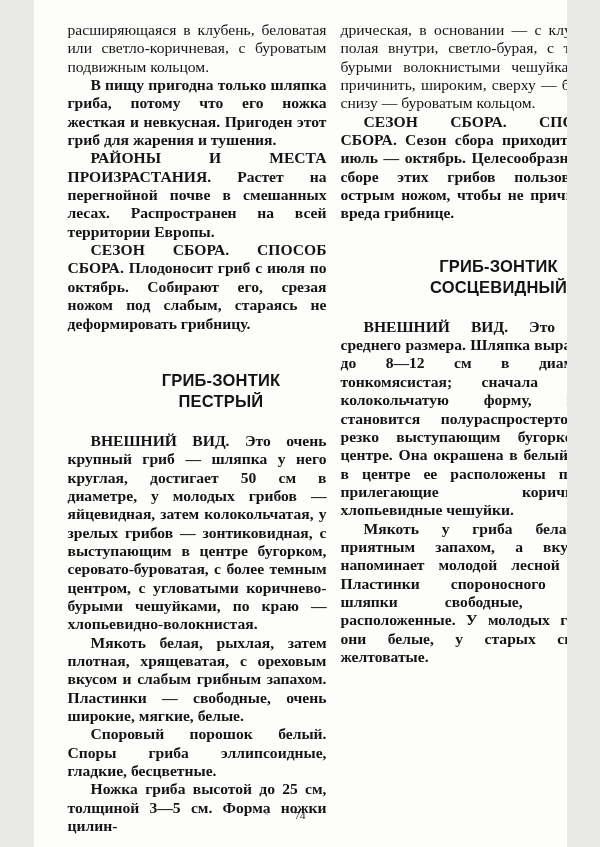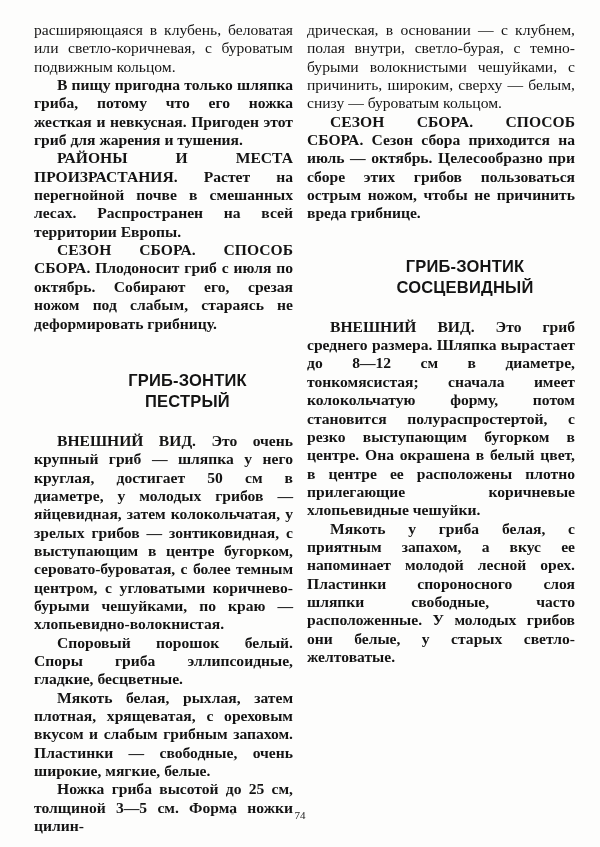--- a/index.html
+++ b/index.html
@@ -2,21 +2,21 @@
 <html lang="ru"><head>
 <meta charset="utf-8">
 <style>
   html, body {
     margin: 0;
     padding: 0;
     background: #e9e9e7;
   }
   .page {
     position: relative;
-    width: 600px;
+    width: 533px;
     height: 847px;
     margin: 0 auto;
     background: #fdfdfc;
     color: #141414;
     overflow: hidden;
   }
   .columns {
     display: flex;
     gap: 14px;
     padding: 21px 25px 0 34px;
@@ -75,22 +75,22 @@
   <div class="columns">
 
     <div class="col col-left">
       <p class="para">расширяющаяся в клубень, беловатая или светло-коричневая, с буроватым подвижным кольцом.</p>
       <p class="para indent">В пищу пригодна только шляпка гриба, потому что его ножка жесткая и невкусная. Пригоден этот гриб для жарения и тушения.</p>
       <p class="para indent">РАЙОНЫ И МЕСТА ПРОИЗРАСТАНИЯ. Растет на перегнойной почве в смешанных лесах. Распространен на всей территории Европы.</p>
       <p class="para indent">СЕЗОН СБОРА. СПОСОБ СБОРА. Плодоносит гриб с июля по октябрь. Собирают его, срезая ножом под слабым, стараясь не деформировать грибницу.</p>
       <h2 class="heading">ГРИБ-ЗОНТИК
 ПЕСТРЫЙ</h2>
       <p class="para indent">ВНЕШНИЙ ВИД. Это очень крупный гриб — шляпка у него круглая, достигает 50 см в диаметре, у молодых грибов — яйцевидная, затем колокольчатая, у зрелых грибов — зонтиковидная, с выступающим в центре бугорком, серовато-буроватая, с более темным центром, с угловатыми коричнево-бурыми чешуйками, по краю — хлопьевидно-волокнистая.</p>
+      <p class="para indent">Мякоть белая, рыхлая, затем плотная, хрящеватая, с ореховым вкусом и слабым грибным запахом. Пластинки — свободные, очень широкие, мягкие, белые.</p>
       <p class="para indent">Споровый порошок белый. Споры гриба эллипсоидные, гладкие, бесцветные.</p>
-      <p class="para indent">Мякоть белая, рыхлая, затем плотная, хрящеватая, с ореховым вкусом и слабым грибным запахом. Пластинки — свободные, очень широкие, мягкие, белые.</p>
       <p class="para indent">Ножка гриба высотой до 25 см, толщиной 3—5 см. Форма ножки цилин-</p>
     </div>
 
     <div class="col col-right">
       <p class="para">дрическая, в основании — с клубнем, полая внутри, светло-бурая, с темно-бурыми волокнистыми чешуйками, с причинить, широким, сверху — белым, снизу — буроватым кольцом.</p>
       <p class="para indent">СЕЗОН СБОРА. СПОСОБ СБОРА. Сезон сбора приходится на июль — октябрь. Целесообразно при сборе этих грибов пользоваться острым ножом, чтобы не причинить вреда грибнице.</p>
       <h2 class="heading second">ГРИБ-ЗОНТИК
 СОСЦЕВИДНЫЙ</h2>
       <p class="para indent">ВНЕШНИЙ ВИД. Это гриб среднего размера. Шляпка вырастает до 8—12 см в диаметре, тонкомясистая; сначала имеет колокольчатую форму, потом становится полураспростертой, с резко выступающим бугорком в центре. Она окрашена в белый цвет, в центре ее расположены плотно прилегающие коричневые хлопьевидные чешуйки.</p>
       <p class="para indent">Мякоть у гриба белая, с приятным запахом, а вкус ее напоминает молодой лесной орех. Пластинки спороносного слоя шляпки свободные, часто расположенные. У молодых грибов они белые, у старых светло-желтоватые.</p>

